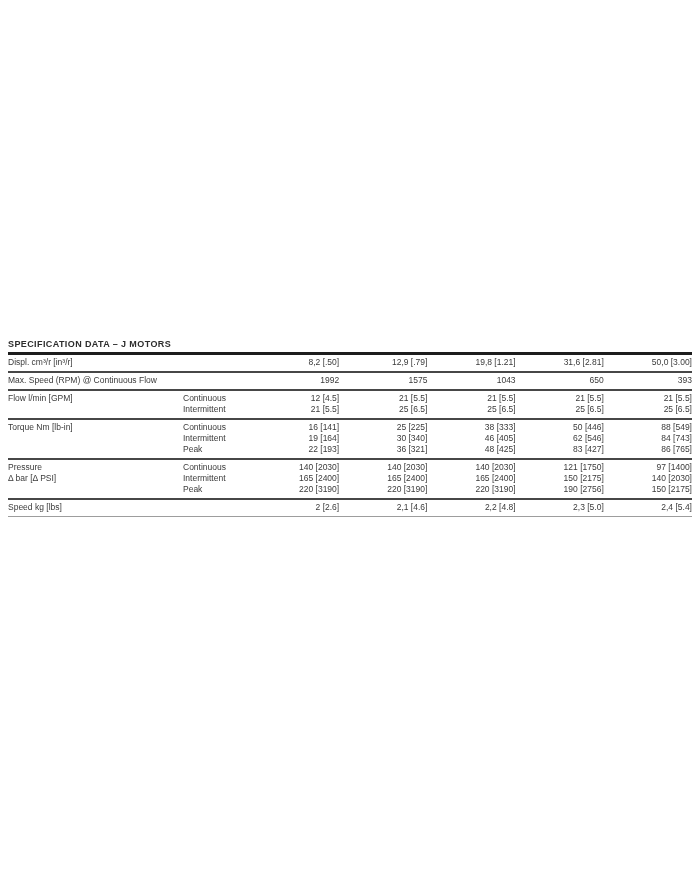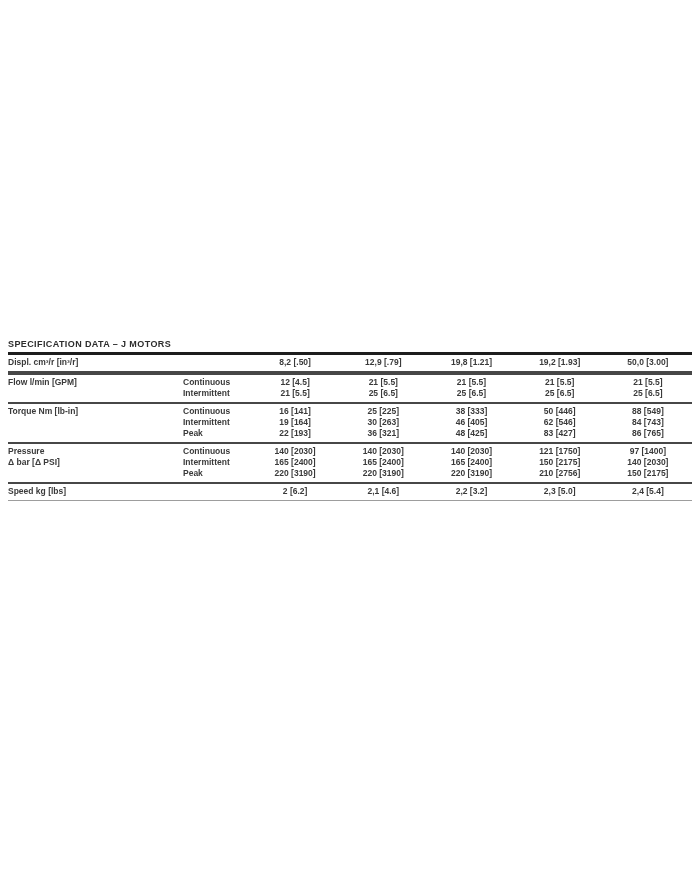--- a/index.html
+++ b/index.html
@@ -34,52 +34,62 @@
   }
   .rule-bottom {
     border-top:1px solid #9d9d9d;
     height:1px;
   }
   .grp { padding:2px 0 3px 0; }
   .row {
     display:grid;
     grid-template-columns:175px 68px repeat(5,1fr);
     align-items:baseline;
-    font-weight:bold;
   }
   .cp, .cc, .cv {
     font-size:8.5px;
     line-height:11px;
     color:#3a3a3a;
     white-space:nowrap;
   }
-  .cv { text-align:center; }
+  .cv { text-align:right; }
 </style>
 </head>
 <body>
 
 <div class="page">
   <div class="spec">
 
     <div class="title">SPECIFICATION DATA – J MOTORS</div>
     <div class="rule-thick"></div>
 
     <div class="grp">
       <div class="row">
         <div class="cp">Displ. cm³/r [in³/r]</div>
         <div class="cc"></div>
         <div class="cv">8,2 [.50]</div>
         <div class="cv">12,9 [.79]</div>
         <div class="cv">19,8 [1.21]</div>
-        <div class="cv">19,2 [1.93]</div>
+        <div class="cv">31,6 [2.81]</div>
         <div class="cv">50,0 [3.00]</div>
       </div>
     </div>
     <div class="sep"></div>
 
+    <div class="grp">
+      <div class="row">
+        <div class="cp">Max. Speed (RPM) @ Continuous Flow</div>
+        <div class="cc"></div>
+        <div class="cv">1992</div>
+        <div class="cv">1575</div>
+        <div class="cv">1043</div>
+        <div class="cv">650</div>
+        <div class="cv">393</div>
+      </div>
+    </div>
     <div class="sep"></div>
 
     <div class="grp">
       <div class="row">
         <div class="cp">Flow l/min [GPM]</div>
         <div class="cc">Continuous</div>
         <div class="cv">12 [4.5]</div>
         <div class="cv">21 [5.5]</div>
         <div class="cv">21 [5.5]</div>
         <div class="cv">21 [5.5]</div>
@@ -104,21 +114,21 @@
         <div class="cv">16 [141]</div>
         <div class="cv">25 [225]</div>
         <div class="cv">38 [333]</div>
         <div class="cv">50 [446]</div>
         <div class="cv">88 [549]</div>
       </div>
       <div class="row">
         <div class="cp"></div>
         <div class="cc">Intermittent</div>
         <div class="cv">19 [164]</div>
-        <div class="cv">30 [263]</div>
+        <div class="cv">30 [340]</div>
         <div class="cv">46 [405]</div>
         <div class="cv">62 [546]</div>
         <div class="cv">84 [743]</div>
       </div>
       <div class="row">
         <div class="cp"></div>
         <div class="cc">Peak</div>
         <div class="cv">22 [193]</div>
         <div class="cv">36 [321]</div>
         <div class="cv">48 [425]</div>
@@ -146,33 +156,33 @@
         <div class="cv">165 [2400]</div>
         <div class="cv">150 [2175]</div>
         <div class="cv">140 [2030]</div>
       </div>
       <div class="row">
         <div class="cp"></div>
         <div class="cc">Peak</div>
         <div class="cv">220 [3190]</div>
         <div class="cv">220 [3190]</div>
         <div class="cv">220 [3190]</div>
-        <div class="cv">210 [2756]</div>
+        <div class="cv">190 [2756]</div>
         <div class="cv">150 [2175]</div>
       </div>
     </div>
     <div class="sep"></div>
 
     <div class="grp">
       <div class="row">
         <div class="cp">Speed kg [lbs]</div>
         <div class="cc"></div>
-        <div class="cv">2 [6.2]</div>
+        <div class="cv">2 [2.6]</div>
         <div class="cv">2,1 [4.6]</div>
-        <div class="cv">2,2 [3.2]</div>
+        <div class="cv">2,2 [4.8]</div>
         <div class="cv">2,3 [5.0]</div>
         <div class="cv">2,4 [5.4]</div>
       </div>
     </div>
     <div class="rule-bottom"></div>
 
   </div>
 </div>
 
 </body></html>

